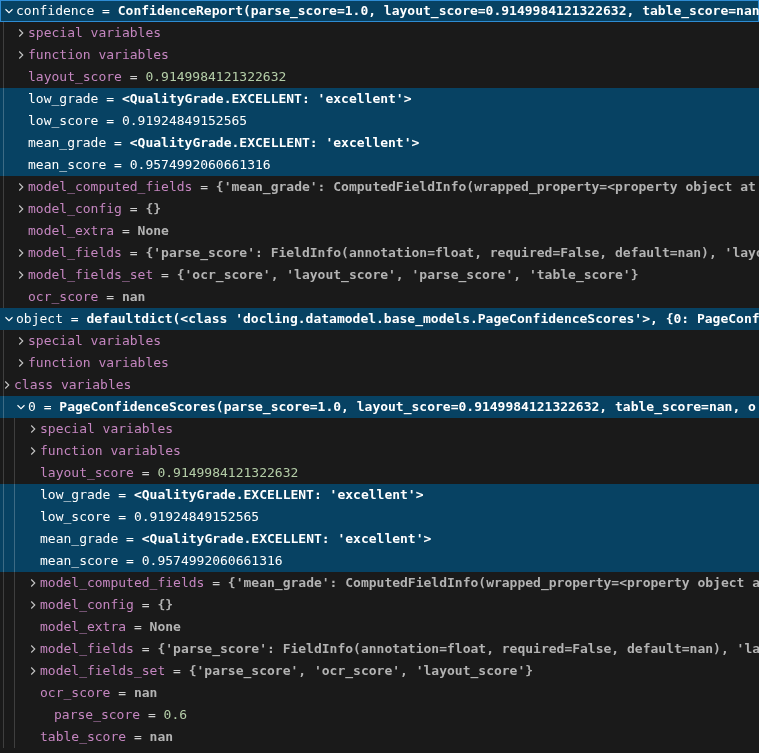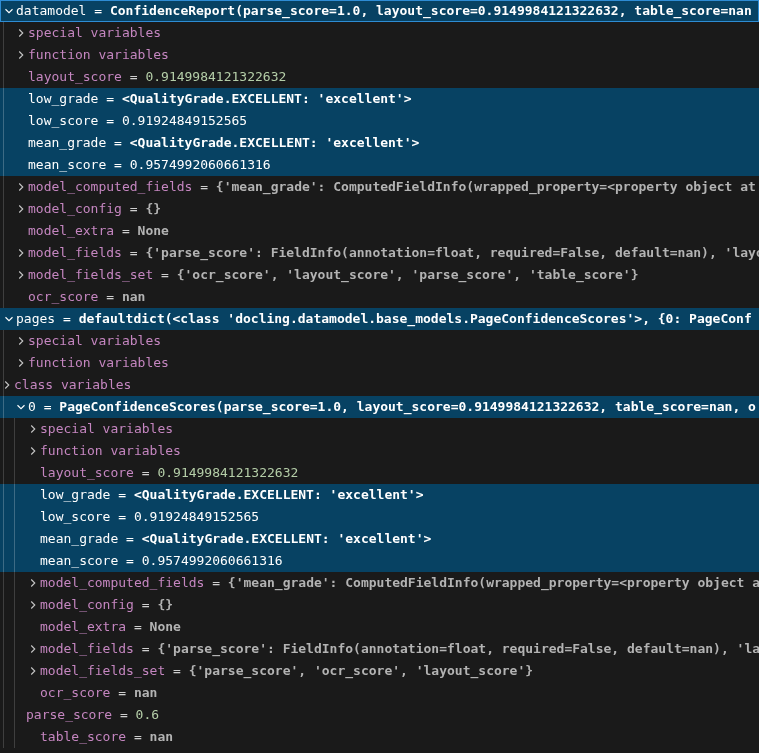--- a/index.html
+++ b/index.html
@@ -42,21 +42,21 @@
   .row.selected .name,.row.selected .eq,.row.selected .value{
     color:var(--highlight-fg,#ffffff);
   }
 </style>
 </head>
 <body>
 
 <div id="variables-panel">
     <div class="row selected" style="padding-left: 2px;"><span class="twistie"><svg width="16" height="16" viewBox="0 0 16 16">
           <path d="M4 6 L8 10 L12 6" fill="none" stroke="currentColor" stroke-width="1.3"></path>
-        </svg></span><span class="name">datamodel</span><span class="eq"> = </span><span class="value plain">ConfidenceReport(parse_score=1.0, layout_score=0.9149984121322632, table_score=nan</span></div>
+        </svg></span><span class="name">confidence</span><span class="eq"> = </span><span class="value plain">ConfidenceReport(parse_score=1.0, layout_score=0.9149984121322632, table_score=nan</span></div>
     <div class="row" style="padding-left: 14px;"><span class="guide" style="left: 3px;"></span><span class="twistie"><svg width="16" height="16" viewBox="0 0 16 16">
           <path d="M6 4 L10 8 L6 12" fill="none" stroke="currentColor" stroke-width="1.3"></path>
         </svg></span><span class="name">special variables</span></div>
     <div class="row" style="padding-left: 14px;"><span class="guide" style="left: 3px;"></span><span class="twistie"><svg width="16" height="16" viewBox="0 0 16 16">
           <path d="M6 4 L10 8 L6 12" fill="none" stroke="currentColor" stroke-width="1.3"></path>
         </svg></span><span class="name">function variables</span></div>
     <div class="row" style="padding-left: 14px;"><span class="guide" style="left: 3px;"></span><span class="twistie"></span><span class="name">layout_score</span><span class="eq"> = </span><span class="value number">0.9149984121322632</span></div>
     <div class="row changed" style="padding-left: 14px;"><span class="guide" style="left: 3px;"></span><span class="twistie"></span><span class="name">low_grade</span><span class="eq"> = </span><span class="value plain">&lt;QualityGrade.EXCELLENT: 'excellent'&gt;</span></div>
     <div class="row changed" style="padding-left: 14px;"><span class="guide" style="left: 3px;"></span><span class="twistie"></span><span class="name">low_score</span><span class="eq"> = </span><span class="value number">0.91924849152565</span></div>
     <div class="row changed" style="padding-left: 14px;"><span class="guide" style="left: 3px;"></span><span class="twistie"></span><span class="name">mean_grade</span><span class="eq"> = </span><span class="value plain">&lt;QualityGrade.EXCELLENT: 'excellent'&gt;</span></div>
@@ -70,21 +70,21 @@
     <div class="row" style="padding-left: 14px;"><span class="guide" style="left: 3px;"></span><span class="twistie"></span><span class="name">model_extra</span><span class="eq"> = </span><span class="value plain">None</span></div>
     <div class="row" style="padding-left: 14px;"><span class="guide" style="left: 3px;"></span><span class="twistie"><svg width="16" height="16" viewBox="0 0 16 16">
           <path d="M6 4 L10 8 L6 12" fill="none" stroke="currentColor" stroke-width="1.3"></path>
         </svg></span><span class="name">model_fields</span><span class="eq"> = </span><span class="value plain">{'parse_score': FieldInfo(annotation=float, required=False, default=nan), 'layo</span></div>
     <div class="row" style="padding-left: 14px;"><span class="guide" style="left: 3px;"></span><span class="twistie"><svg width="16" height="16" viewBox="0 0 16 16">
           <path d="M6 4 L10 8 L6 12" fill="none" stroke="currentColor" stroke-width="1.3"></path>
         </svg></span><span class="name">model_fields_set</span><span class="eq"> = </span><span class="value plain">{'ocr_score', 'layout_score', 'parse_score', 'table_score'}</span></div>
     <div class="row" style="padding-left: 14px;"><span class="guide" style="left: 3px;"></span><span class="twistie"></span><span class="name">ocr_score</span><span class="eq"> = </span><span class="value plain">nan</span></div>
     <div class="row changed" style="padding-left: 2px;"><span class="twistie"><svg width="16" height="16" viewBox="0 0 16 16">
           <path d="M4 6 L8 10 L12 6" fill="none" stroke="currentColor" stroke-width="1.3"></path>
-        </svg></span><span class="name">pages</span><span class="eq"> = </span><span class="value plain">defaultdict(&lt;class 'docling.datamodel.base_models.PageConfidenceScores'&gt;, {0: PageConf</span></div>
+        </svg></span><span class="name">object</span><span class="eq"> = </span><span class="value plain">defaultdict(&lt;class 'docling.datamodel.base_models.PageConfidenceScores'&gt;, {0: PageConf</span></div>
     <div class="row" style="padding-left: 14px;"><span class="guide" style="left: 3px;"></span><span class="twistie"><svg width="16" height="16" viewBox="0 0 16 16">
           <path d="M6 4 L10 8 L6 12" fill="none" stroke="currentColor" stroke-width="1.3"></path>
         </svg></span><span class="name">special variables</span></div>
     <div class="row" style="padding-left: 14px;"><span class="guide" style="left: 3px;"></span><span class="twistie"><svg width="16" height="16" viewBox="0 0 16 16">
           <path d="M6 4 L10 8 L6 12" fill="none" stroke="currentColor" stroke-width="1.3"></path>
         </svg></span><span class="name">function variables</span></div>
     <div class="row" style=""><span class="guide" style="left: 3px;"></span><span class="twistie"><svg width="16" height="16" viewBox="0 0 16 16">
           <path d="M6 4 L10 8 L6 12" fill="none" stroke="currentColor" stroke-width="1.3"></path>
         </svg></span><span class="name">class variables</span></div>
     <div class="row changed" style="padding-left: 14px;"><span class="guide" style="left: 3px;"></span><span class="twistie"><svg width="16" height="16" viewBox="0 0 16 16">
@@ -108,15 +108,15 @@
           <path d="M6 4 L10 8 L6 12" fill="none" stroke="currentColor" stroke-width="1.3"></path>
         </svg></span><span class="name">model_config</span><span class="eq"> = </span><span class="value plain">{}</span></div>
     <div class="row" style="padding-left: 26px;"><span class="guide" style="left: 3px;"></span><span class="guide" style="left: 14px;"></span><span class="twistie"></span><span class="name">model_extra</span><span class="eq"> = </span><span class="value plain">None</span></div>
     <div class="row" style="padding-left: 26px;"><span class="guide" style="left: 3px;"></span><span class="guide" style="left: 14px;"></span><span class="twistie"><svg width="16" height="16" viewBox="0 0 16 16">
           <path d="M6 4 L10 8 L6 12" fill="none" stroke="currentColor" stroke-width="1.3"></path>
         </svg></span><span class="name">model_fields</span><span class="eq"> = </span><span class="value plain">{'parse_score': FieldInfo(annotation=float, required=False, default=nan), 'la</span></div>
     <div class="row" style="padding-left: 26px;"><span class="guide" style="left: 3px;"></span><span class="guide" style="left: 14px;"></span><span class="twistie"><svg width="16" height="16" viewBox="0 0 16 16">
           <path d="M6 4 L10 8 L6 12" fill="none" stroke="currentColor" stroke-width="1.3"></path>
         </svg></span><span class="name">model_fields_set</span><span class="eq"> = </span><span class="value plain">{'parse_score', 'ocr_score', 'layout_score'}</span></div>
     <div class="row" style="padding-left: 26px;"><span class="guide" style="left: 3px;"></span><span class="guide" style="left: 14px;"></span><span class="twistie"></span><span class="name">ocr_score</span><span class="eq"> = </span><span class="value plain">nan</span></div>
-    <div class="row" style="padding-left: 12px;"><span class="guide" style="left: 3px;"></span><span class="guide" style="left: 14px;"></span><span class="twistie"></span><span class="name">parse_score</span><span class="eq"> = </span><span class="value number">0.6</span></div>
+    <div class="row" style="padding-left: 40px;"><span class="guide" style="left: 3px;"></span><span class="guide" style="left: 14px;"></span><span class="twistie"></span><span class="name">parse_score</span><span class="eq"> = </span><span class="value number">0.6</span></div>
     <div class="row" style="padding-left: 26px;"><span class="guide" style="left: 3px;"></span><span class="guide" style="left: 14px;"></span><span class="twistie"></span><span class="name">table_score</span><span class="eq"> = </span><span class="value plain">nan</span></div>
   </div>
 
 </body></html>

